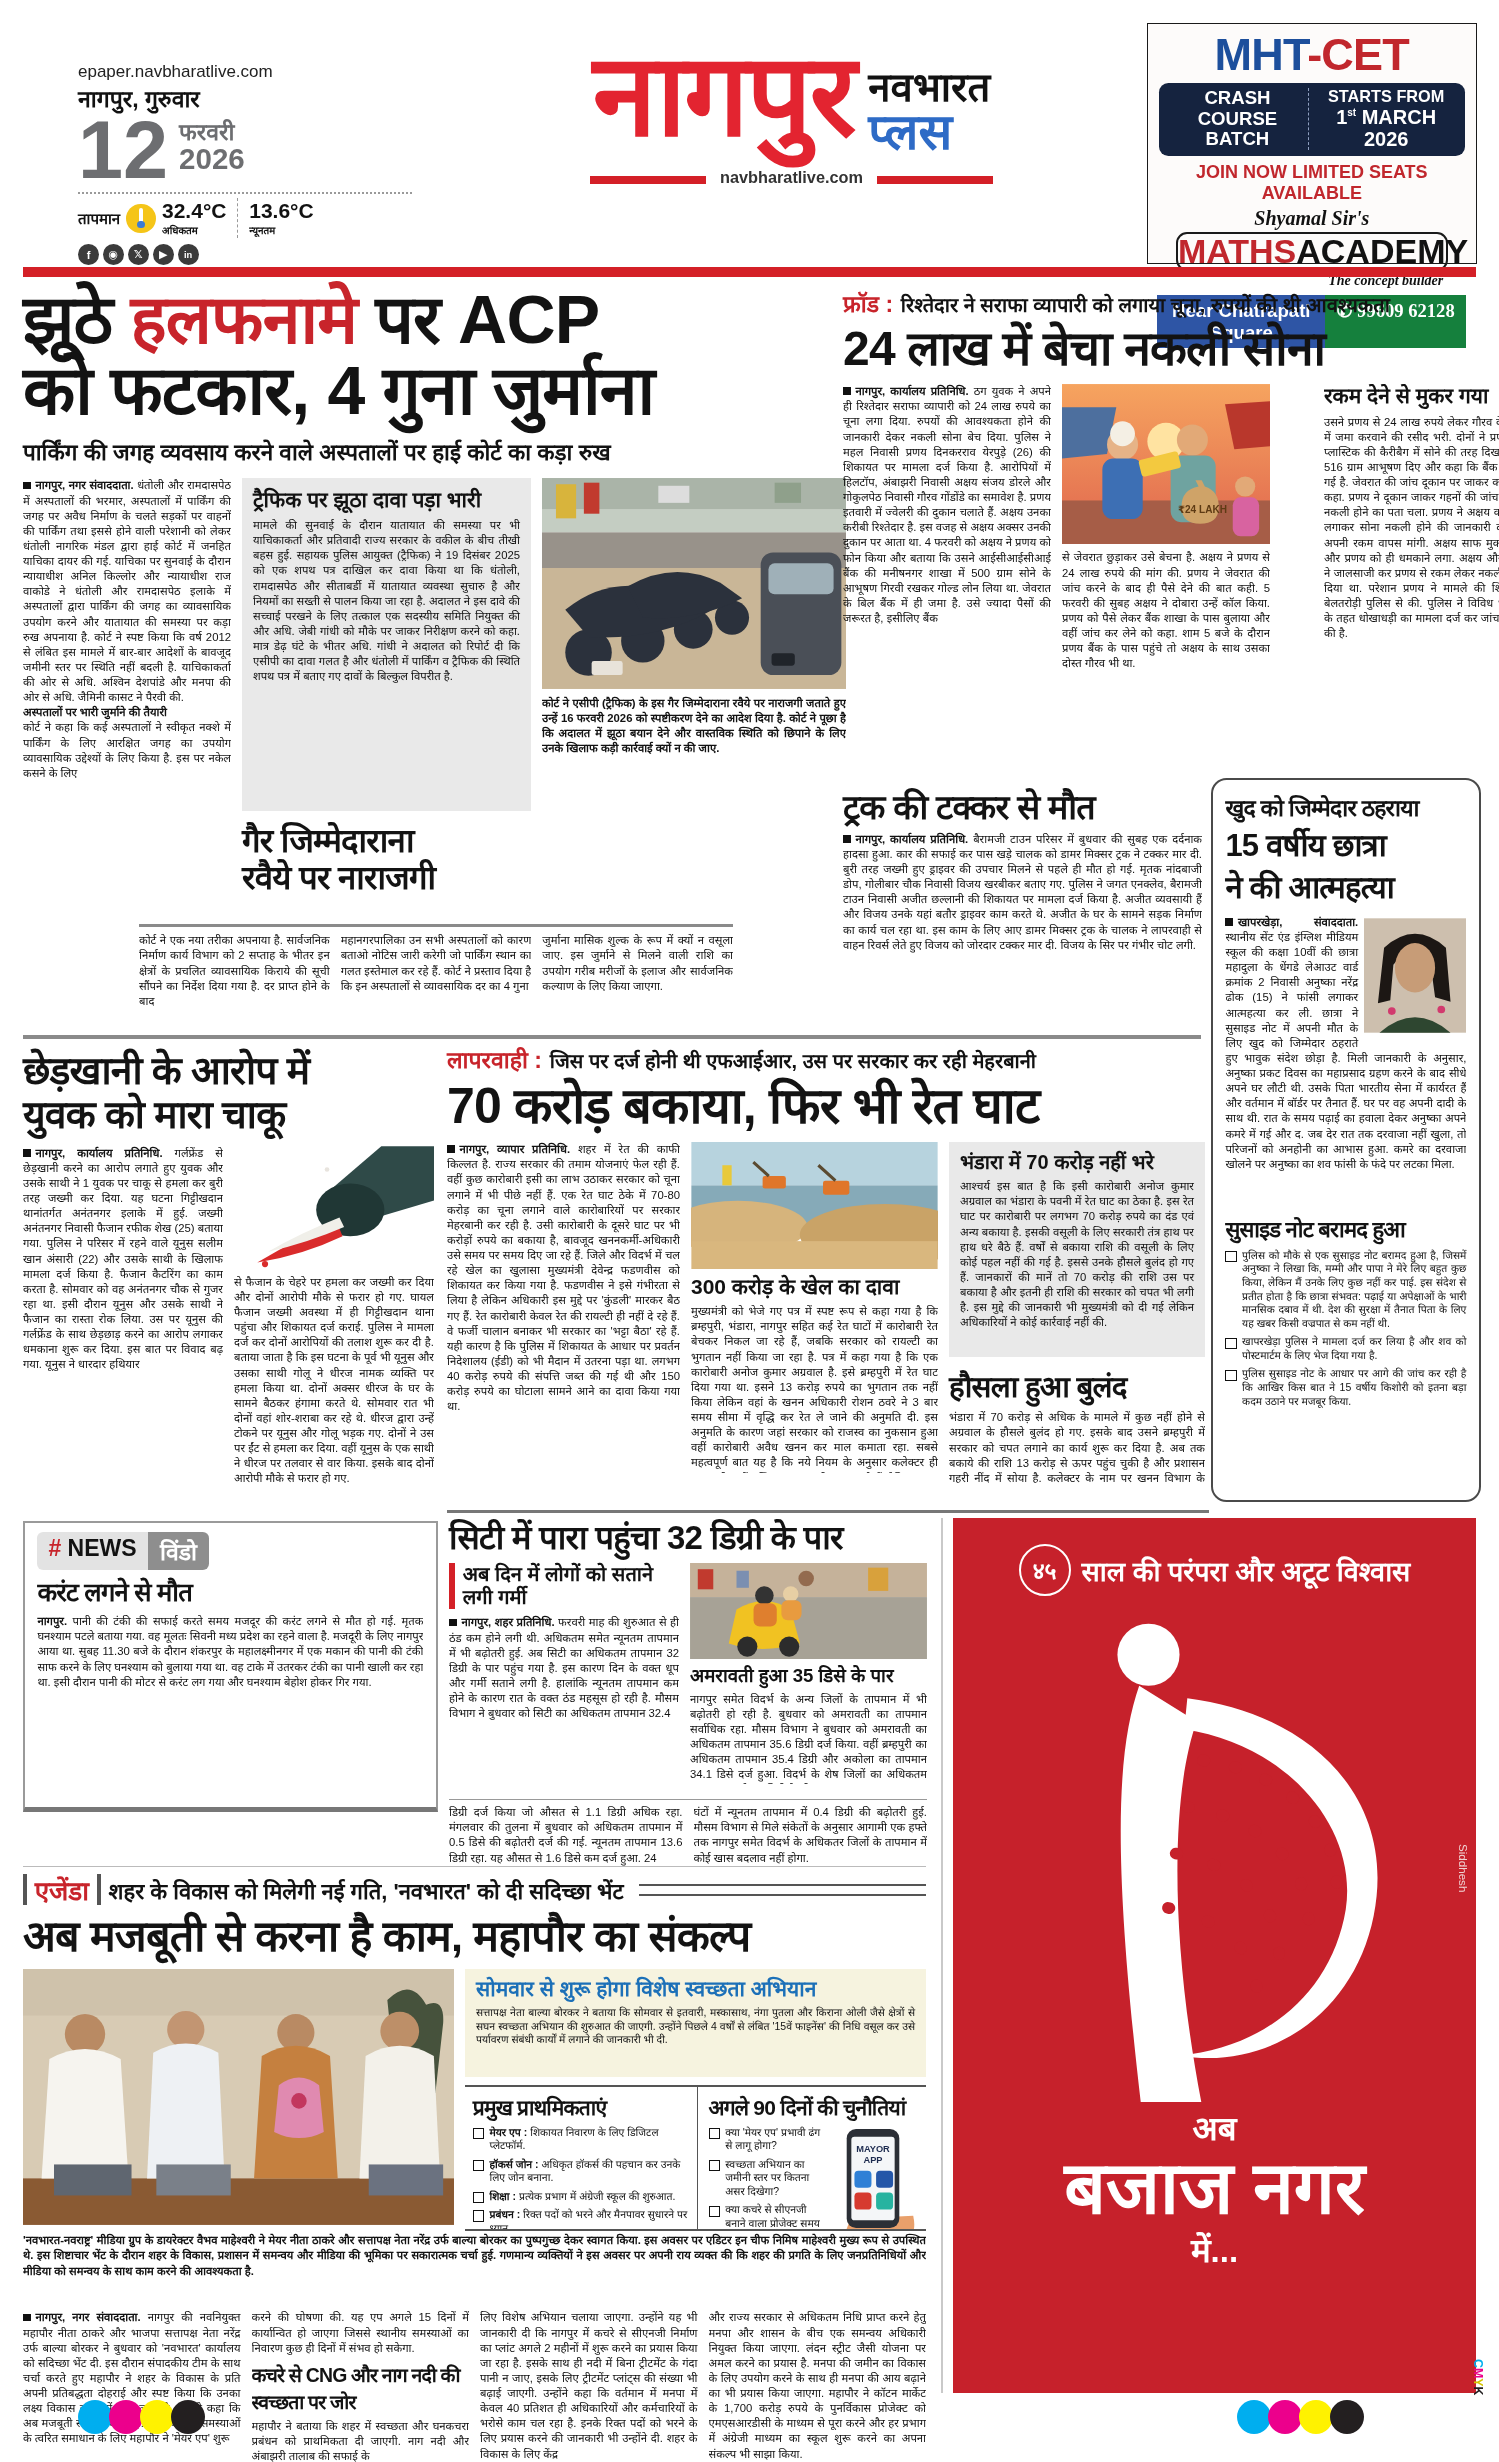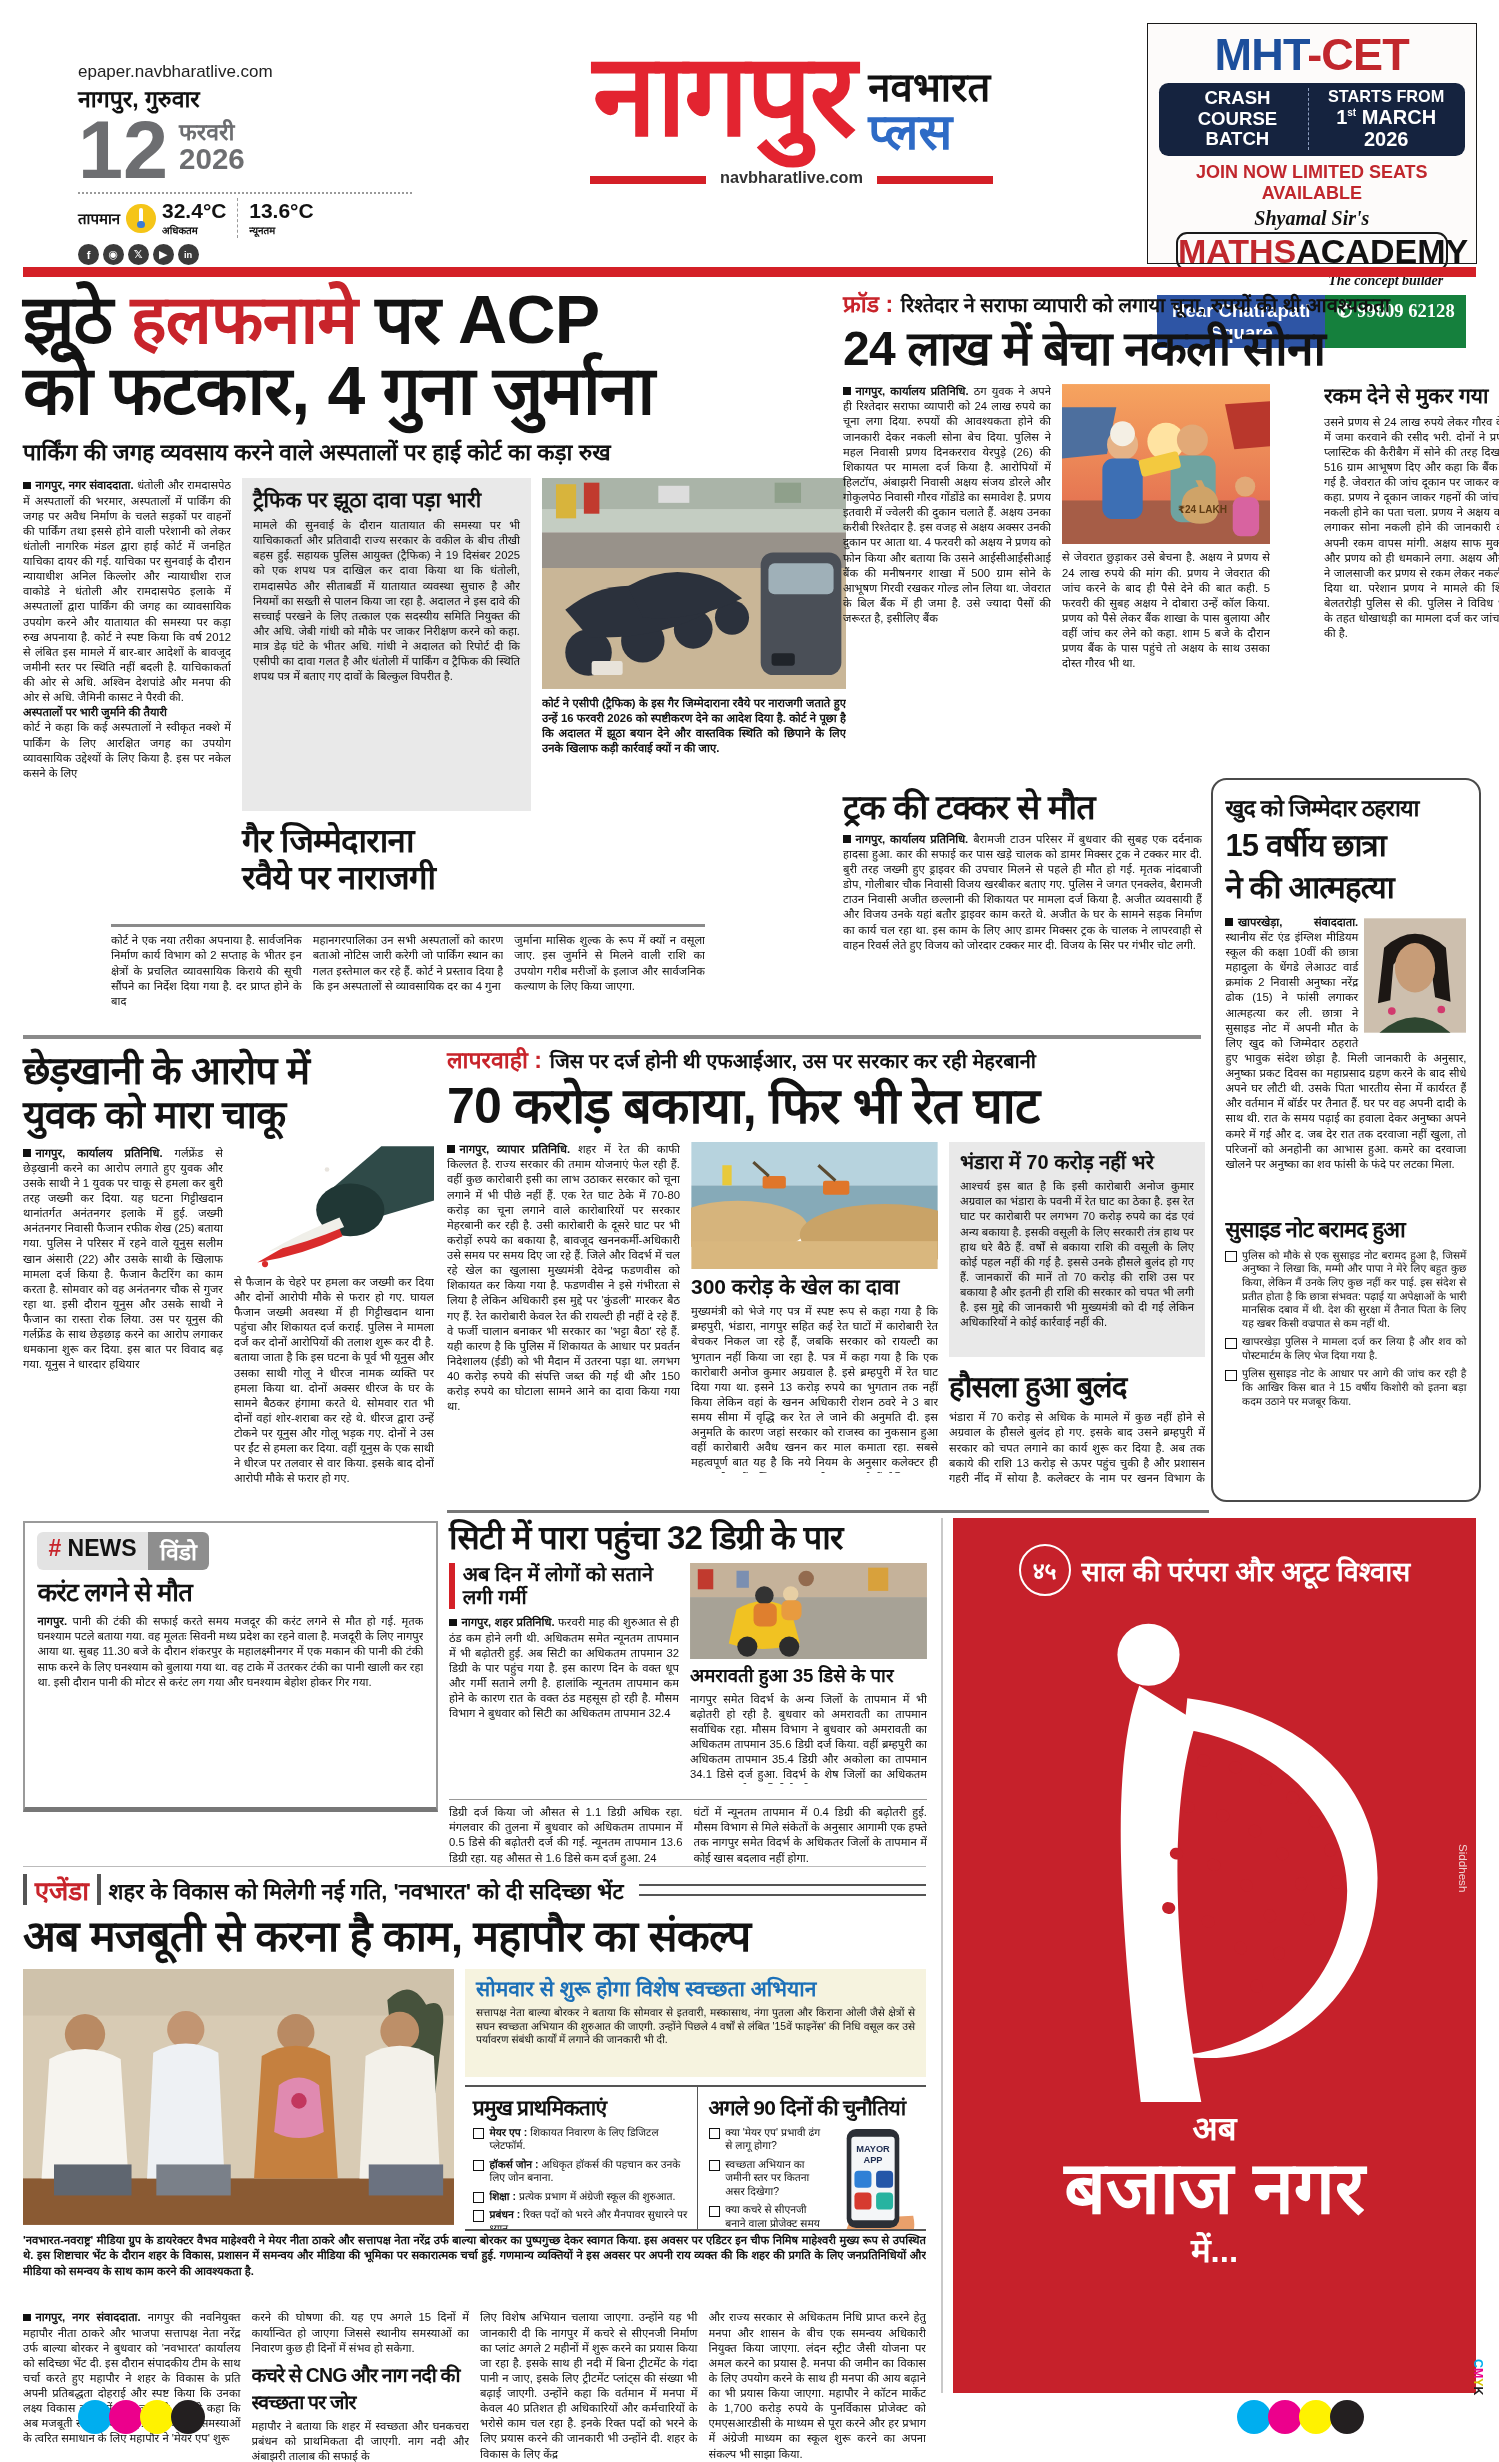--- a/index.html
+++ b/index.html
@@ -209,21 +209,21 @@
             <path d="M110,140 Q170,105 230,135 L258,155 Q200,185 130,180 Z"></path>
           </g>
           <rect x="282" y="96" width="104" height="158" rx="16" fill="#4a4f57"></rect>
           <rect x="292" y="110" width="84" height="40" rx="8" fill="#9fb0b8"></rect>
           <rect x="296" y="226" width="30px" height="16" rx="4" fill="#20242a"></rect>
           <rect x="64" y="236" width="40" height="18" rx="3" fill="#e8e3da"></rect>
         </svg>
         <div class="bd jt clip" style="height:130px;margin-top:6.2px;font-weight:600;">कोर्ट ने एसीपी (ट्रैफिक) के इस गैर जिम्मेदाराना रवैये पर नाराजगी जताते हुए उन्हें 16 फरवरी 2026 को स्पष्टीकरण देने का आदेश दिया है. कोर्ट ने पूछा है कि अदालत में झूठा बयान देने और वास्तविक स्थिति को छिपाने के लिए उनके खिलाफ कड़ी कार्रवाई क्यों न की जाए.</div>
       </div>
     </div>
-    <div class="cols clip" style="margin-left:88px;width:594px;height:92px;margin-top:4.7px;border-top:3.1px solid #8a8a8a;padding-top:6.2px;">
+    <div class="cols clip" style="margin-left:116px;width:594px;height:92px;margin-top:4.7px;border-top:3.1px solid #8a8a8a;padding-top:6.2px;">
       <div class="bd jt clip" style="flex:1;">कोर्ट ने एक नया तरीका अपनाया है. सार्वजनिक निर्माण कार्य विभाग को 2 सप्ताह के भीतर इन क्षेत्रों के प्रचलित व्यावसायिक किराये की सूची सौंपने का निर्देश दिया गया है. दर प्राप्त होने के बाद</div>
       <div class="bd jt clip" style="flex:1;">महानगरपालिका उन सभी अस्पतालों को कारण बताओ नोटिस जारी करेगी जो पार्किंग स्थान का गलत इस्तेमाल कर रहे हैं. कोर्ट ने प्रस्ताव दिया है कि इन अस्पतालों से व्यावसायिक दर का 4 गुना</div>
       <div class="bd jt clip" style="flex:1;">जुर्माना मासिक शुल्क के रूप में क्यों न वसूला जाए. इस जुर्माने से मिलने वाली राशि का उपयोग गरीब मरीजों के इलाज और सार्वजनिक कल्याण के लिए किया जाएगा.</div>
     </div>
   </div>
 
   <div class="abs" style="left:843px;top:287px;width:633px;height:497px;">
     <div class="kickrow">
       <span class="red" style="font-size:23px;">फ्रॉड :</span>
       <span style="font-size:20px;">रिश्तेदार ने सराफा व्यापारी को लगाया चूना, रुपयों की थी आवश्यकता</span>

